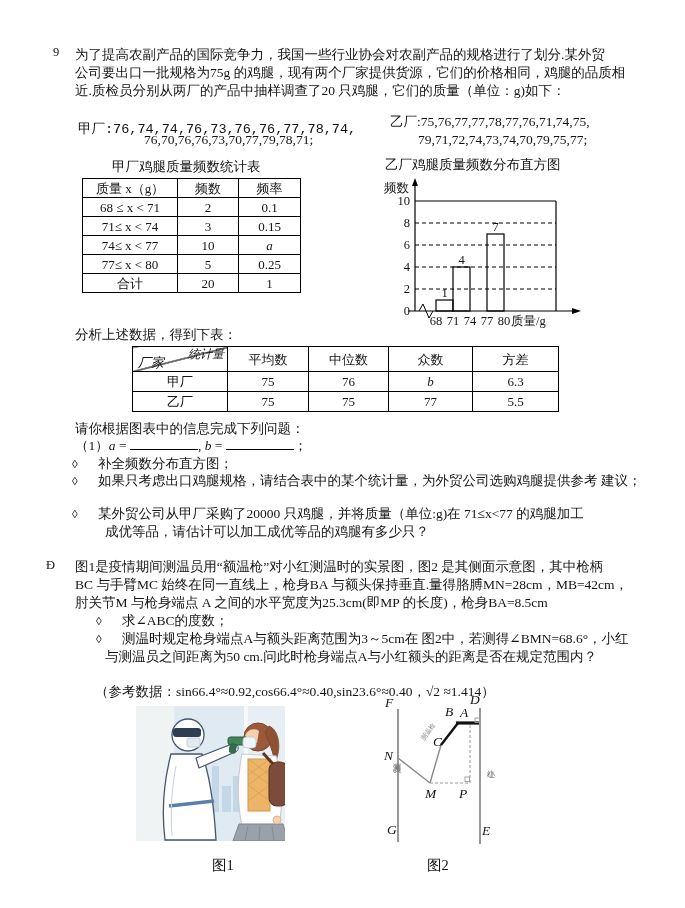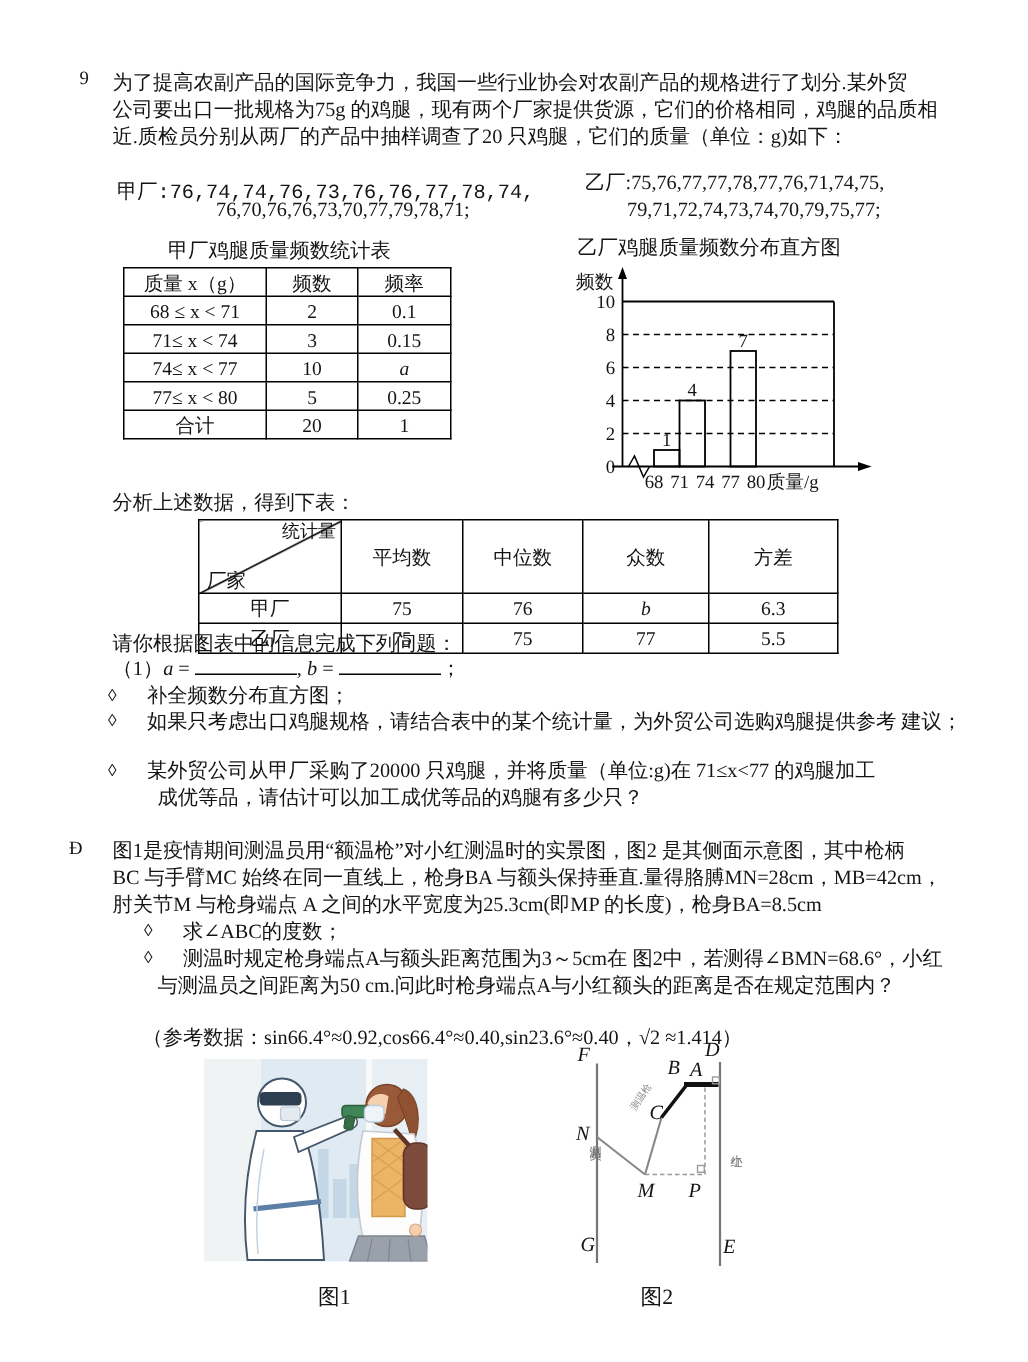--- a/index.html
+++ b/index.html
@@ -10,22 +10,22 @@
   .marker{font-size:12.5px;}
   .bullet{font-size:11.5px;}
   .it{font-style:italic;}
   .bl{display:inline-block;width:68px;border-bottom:1px solid #000;height:12px;}
   table{border-collapse:collapse;table-layout:fixed;text-align:center;font-size:13px;}
   th,td{border:1px solid #000;font-weight:normal;padding:0 2px;height:18px;overflow:hidden;}
   .vit{font-style:italic;}
   .freq{position:absolute;left:82px;top:178px;width:218px;}
   .stats{position:absolute;left:132px;top:346px;width:426px;}
   .stats th,.stats td{height:19px;}
-  th.diag{position:relative;height:24px;padding:12px;
-     background:linear-gradient(to bottom right,transparent calc(50% - 0.8px),#000 calc(50% - 0.3px),#000 calc(50% + 0.3px),transparent calc(50% + 0.8px));}
+  th.diag{position:relative;height:24px;padding:0;
+     background:linear-gradient(to bottom right,transparent calc(50% - 0.8px),#000 calc(50% - 0.3px),#000 calc(50% + 0.3px),transparent calc(50% + 0.8px));font-style:italic;}
   .diag .t{position:absolute;top:-1px;right:3px;font-size:12px;}
   .diag .b{position:absolute;bottom:0;left:5px;font-size:13px;}
   .fig2box{position:absolute;left:382px;top:695px;width:115px;height:170px;}
   .fl{position:absolute;font-style:italic;font-size:13.5px;white-space:nowrap;}
   .vtext{position:absolute;writing-mode:vertical-rl;text-orientation:upright;
          font-size:8px;color:#777;letter-spacing:1px;white-space:nowrap;}
   .gunlab{position:absolute;font-size:6.5px;color:#888;transform:rotate(-56deg);white-space:nowrap;}
   .caption{position:absolute;font-size:14.5px;white-space:nowrap;margin-top:14px;}
   svg text{font-family:"Liberation Serif","DejaVu Serif",serif;fill:#141414;}
 </style>

